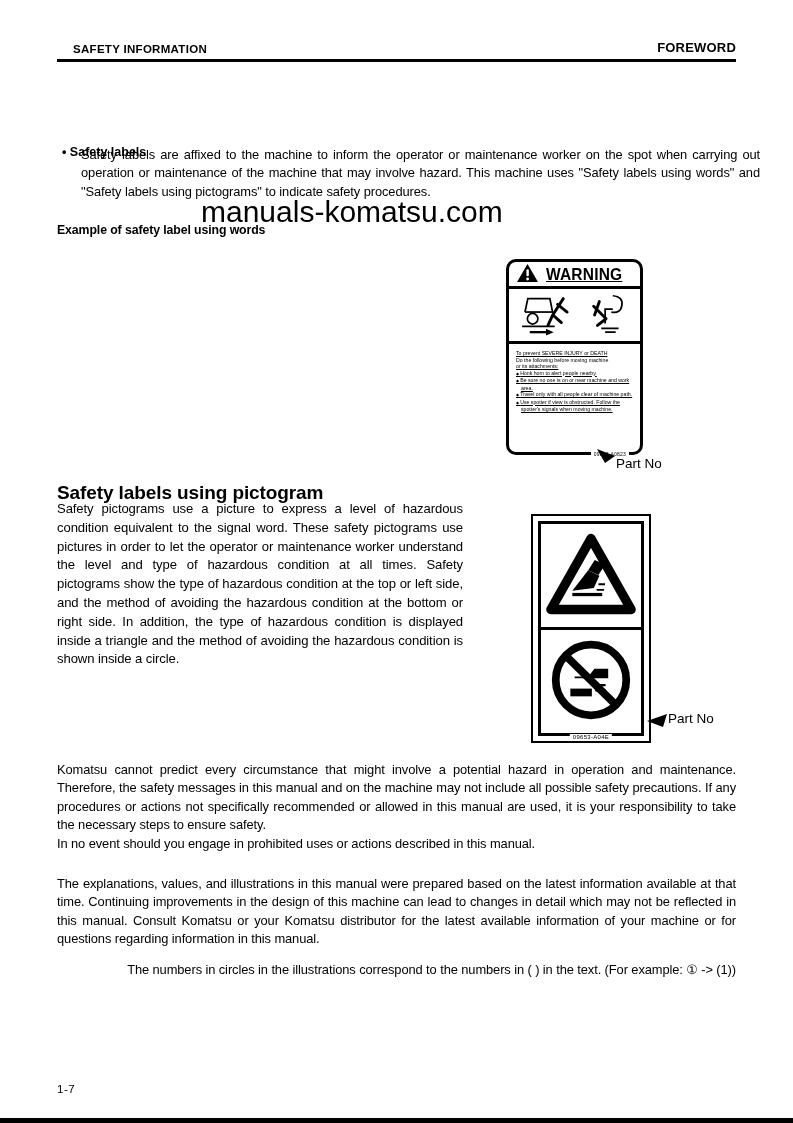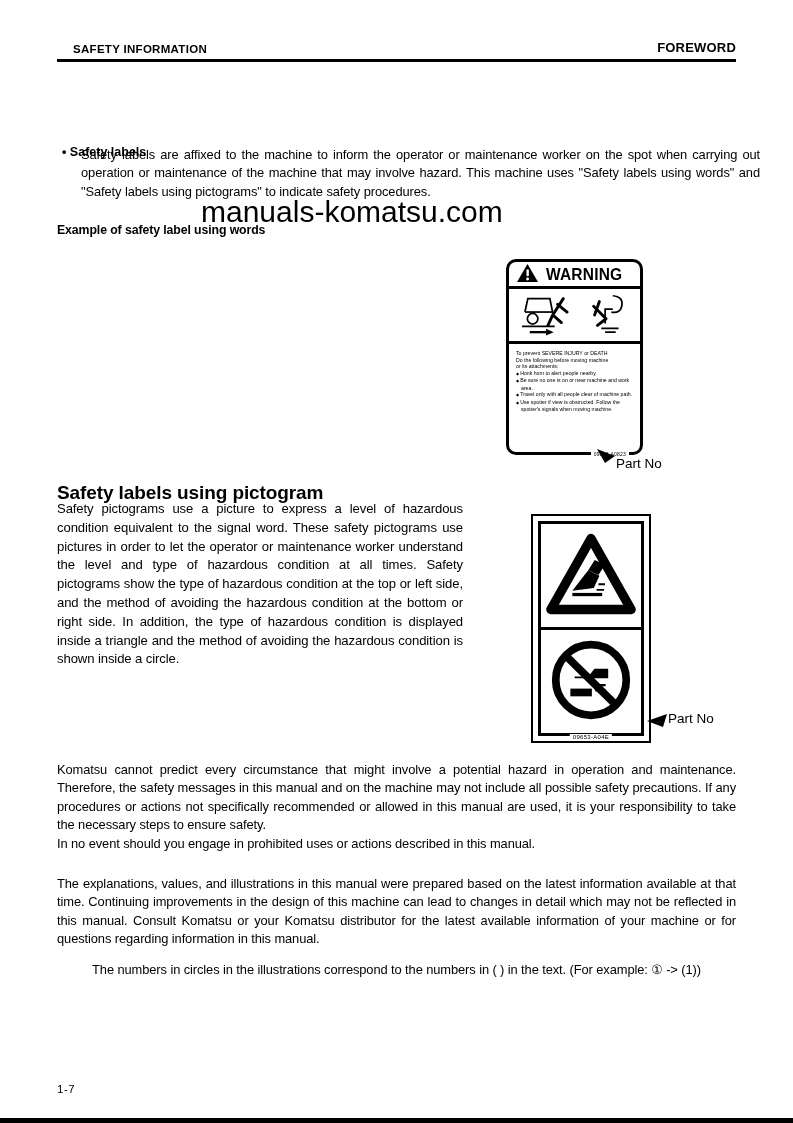--- a/index.html
+++ b/index.html
@@ -13,29 +13,29 @@
   .hdr-rule{position:absolute;left:57px;top:59px;width:679px;height:3px;background:#000;}
   
   .bullet-item{position:absolute;left:62px;top:105px;font-size:12.5px;font-weight:bold;margin-top:40px;}
   .bullet-item::before{content:"•  ";font-weight:bold;}
   
   .para{position:absolute;left:57px;width:679px;font-size:12.9px;line-height:18.4px;text-align:justify;letter-spacing:-.1px;}
   .p-intro{top:146px;margin-left:24px;}
   .p-picto{top:500px;width:406px;font-size:13.1px;line-height:18.8px;}
   .p-close1{top:753px;margin-top:8px;}
   .p-close2{top:875px;}
-  .p-close3{top:961px;text-align:center;}
+  .p-close3{top:961px;text-align:right;}
   
   .watermark{position:absolute;left:201px;top:195px;font-size:30px;color:#000000;letter-spacing:0;}
   
   .sec-head{position:absolute;left:57px;font-size:12.3px;font-weight:bold;letter-spacing:-.1px;}
   .sh1{top:223px;}
   .sh2{top:482px;font-size:19px;}
   
-  .wlabel{position:absolute;left:506px;top:259px;width:137px;height:196px;border:3px solid #000;border-radius:10px;background:#fff;box-sizing:border-box;}
+  .wlabel{position:absolute;left:506px;top:259px;width:137px;height:196px;border:3px solid #000;border-radius:10px;background:#fff;box-sizing:border-box;text-decoration:underline;}
   .wl-header{display:flex;align-items:center;gap:7px;padding:3px 7px 2px 7px;height:24px;box-sizing:border-box;}
   .wl-word{font-weight:bold;font-size:16.5px;letter-spacing:.2px;transform:scaleX(.94);transform-origin:left center;white-space:nowrap;}
   .wl-sep{height:3px;background:#000;}
   .wl-pictos{height:52px;display:flex;align-items:center;justify-content:space-around;padding:2px 4px;box-sizing:border-box;}
   .wl-text{padding:6px 6px 2px 7px;font-size:5.2px;line-height:6.5px;letter-spacing:0;}
   .wl-line{white-space:nowrap;overflow:hidden;}
   .wl-bullet{padding-left:5px;text-indent:-5px;}
   .wl-bullet::before{content:"◆ ";font-size:4px;}
   .wl-partno{position:absolute;right:11px;bottom:-5px;background:#fff;padding:0 3px;font-size:5px;letter-spacing:.2px;}
   

